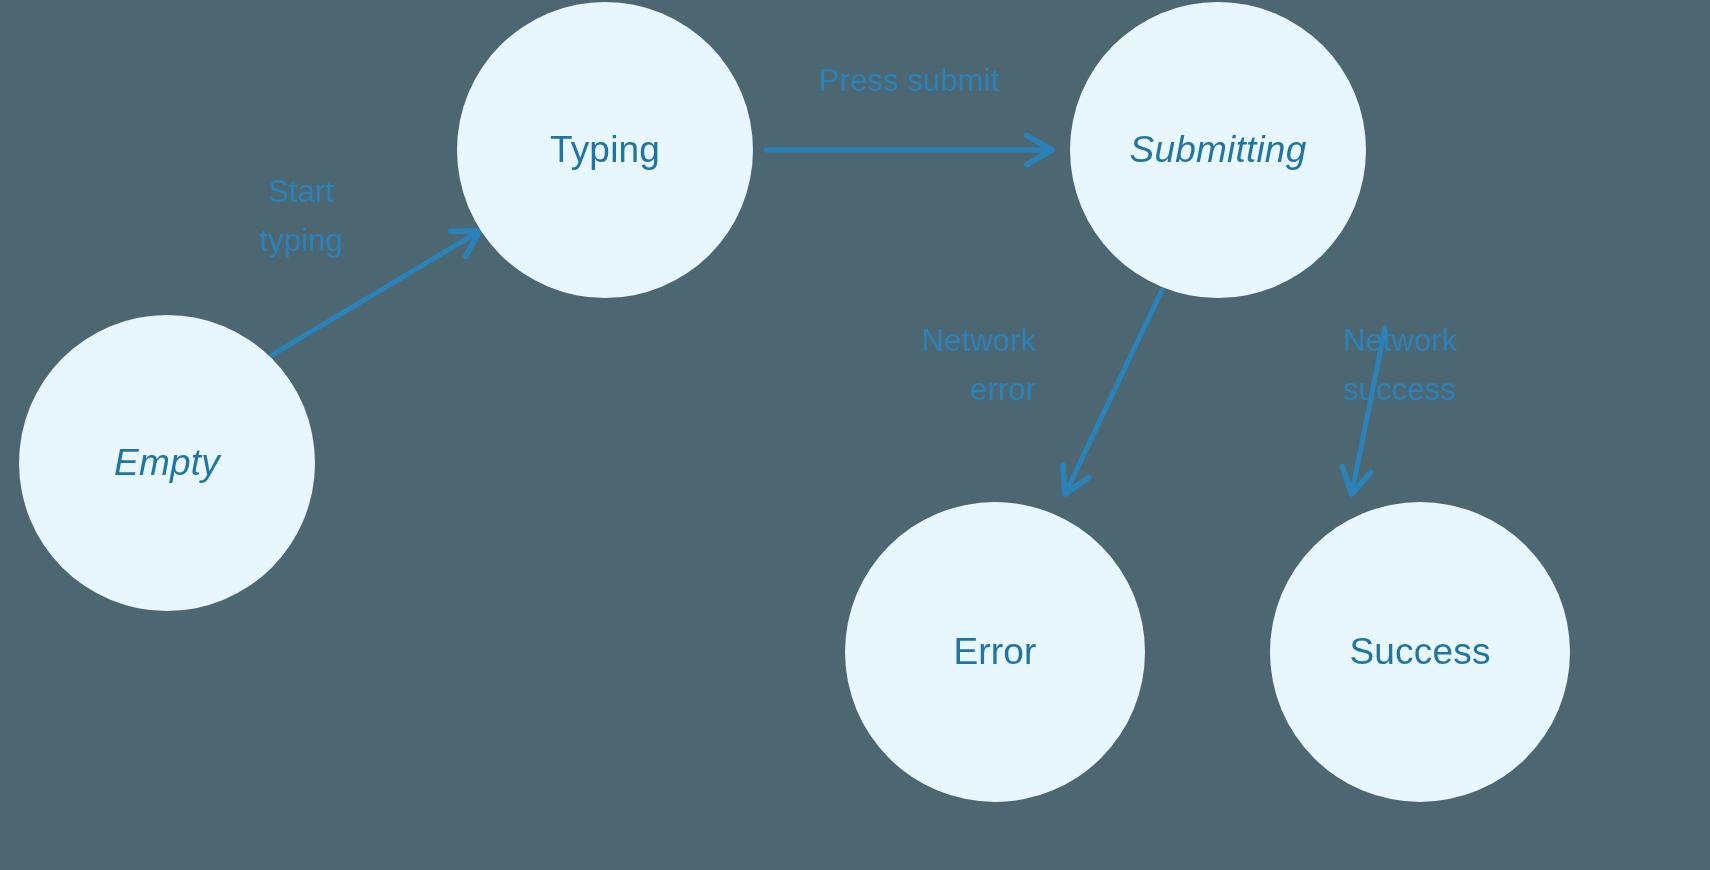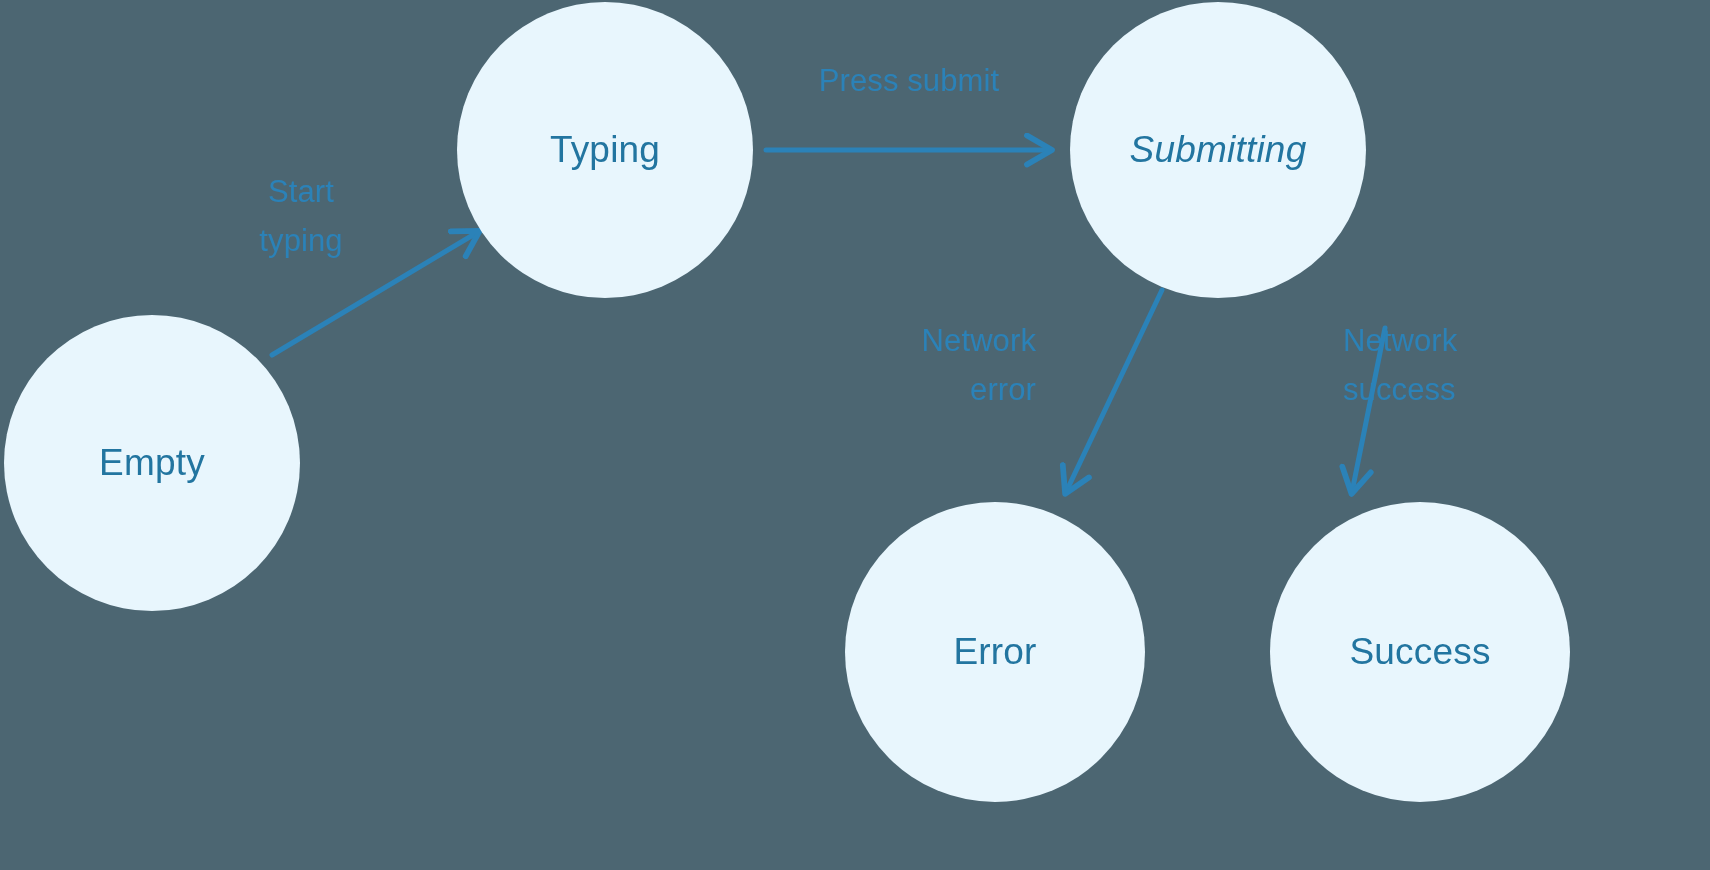--- a/index.html
+++ b/index.html
@@ -71,21 +71,21 @@
 
     <line x1="272" y1="355" x2="478" y2="232" stroke="#2b82b8" stroke-width="5" stroke-linecap="round" marker-end="url(#arrowhead)"></line>
 
     <line x1="766" y1="150" x2="1050" y2="150" stroke="#2b82b8" stroke-width="5" stroke-linecap="round" marker-end="url(#arrowhead)"></line>
 
     <line x1="1162" y1="290" x2="1066" y2="492" stroke="#2b82b8" stroke-width="5" stroke-linecap="round" marker-end="url(#arrowhead)"></line>
 
     <line x1="1385" y1="328" x2="1352" y2="492" stroke="#2b82b8" stroke-width="5" stroke-linecap="round" marker-end="url(#arrowhead)"></line>
   </svg>
 
-  <div class="node" style="left:4px; top:315px; width:296px; height:296px;">
+  <div class="node" style="left:19px; top:315px; width:296px; height:296px;font-style:italic;">
     <span class="node-label">Empty</span>
   </div>
 
   <div class="node" style="left:457px; top:2px; width:296px; height:296px;">
     <span class="node-label">Typing</span>
   </div>
 
   <div class="node" style="left:1070px; top:2px; width:296px; height:296px;font-style:italic;">
     <span class="node-label">Submitting</span>
   </div>

